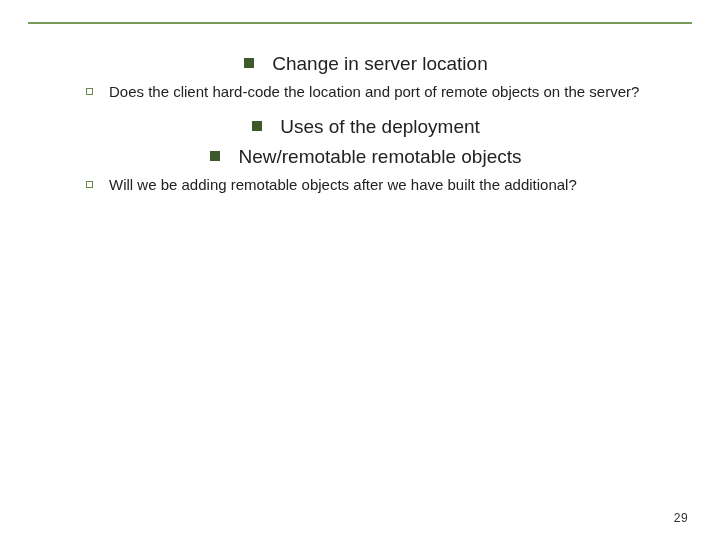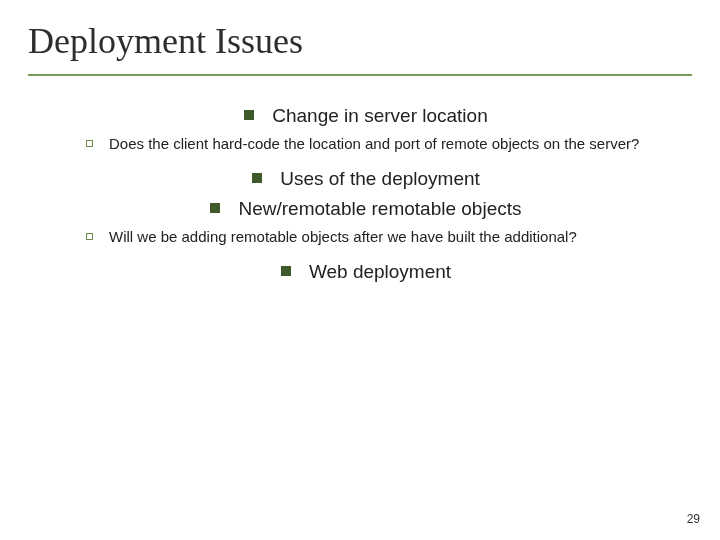--- a/index.html
+++ b/index.html
@@ -55,32 +55,31 @@
     margin-right: 16px;
     flex: 0 0 auto;
   }
   .l2 .text {
     font-size: 15px;
     color: #222;
     line-height: 1.3;
   }
   .page-num {
     position: absolute;
-    right: 20px;
+    right: 32px;
     bottom: 14px;
     font-size: 12px;
     color: #333;
-    font-family: Liberation Sans, sans-serif;
+    font-family: Liberation Mono, monospace;
   }
 </style>
 </head>
 <body>
 
 <div class="slide">
-  <div class="title">Deployment Issues</div>
   <div class="title-rule"></div>
 
   <div class="content">
 
     <div class="l1">
       <div class="bullet"></div>
       <div class="text">Change in server location</div>
     </div>
     <div class="l2">
       <div class="bullet"></div>
@@ -94,21 +93,17 @@
 
     <div class="l1">
       <div class="bullet"></div>
       <div class="text">New/remotable remotable objects</div>
     </div>
     <div class="l2">
       <div class="bullet"></div>
       <div class="text">Will we be adding remotable objects after we have built the additional?</div>
     </div>
 
-    <div class="l1">
-      <div class="bullet"></div>
-      <div class="text">Web deployment</div>
-    </div>
 
   </div>
 
   <div class="page-num">29</div>
 </div>
 
 </body></html>

